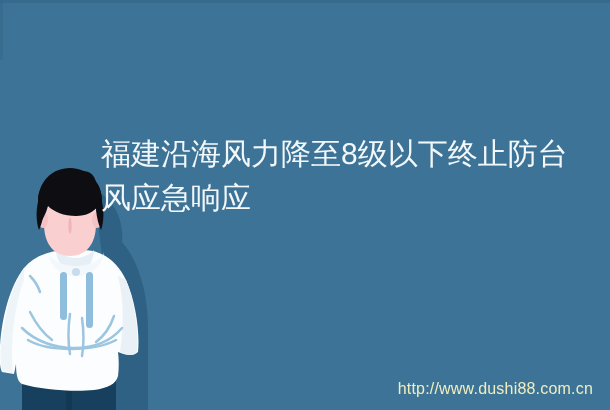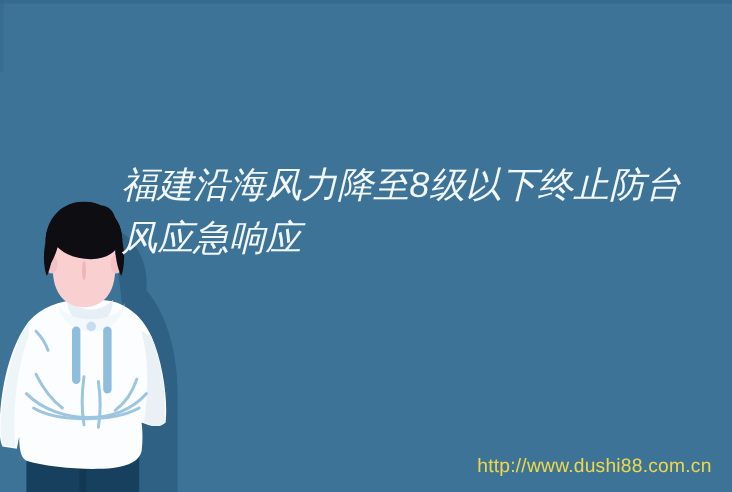--- a/index.html
+++ b/index.html
@@ -42,29 +42,28 @@
     left: 101px;
     top: 133px;
     width: 470px;
     color: #f2f7fa;
     font-size: 30px;
     line-height: 44px;
     letter-spacing: 0px;
     font-weight: 400;
     white-space: pre-wrap;
     text-rendering: geometricPrecision;
-    font-style: italic;
   }
 
   
   #watermark {
     position: absolute;
     right: 17px;
     bottom: 12px;
-    color: #fde047;
+    color: #fef9c3;
     font-size: 16px;
     letter-spacing: .2px;
     opacity: .92;
     font-family: "Liberation Sans", "DejaVu Sans", sans-serif;
   }
 
   
   #illustration {
     position: absolute;
     left: -2px;

